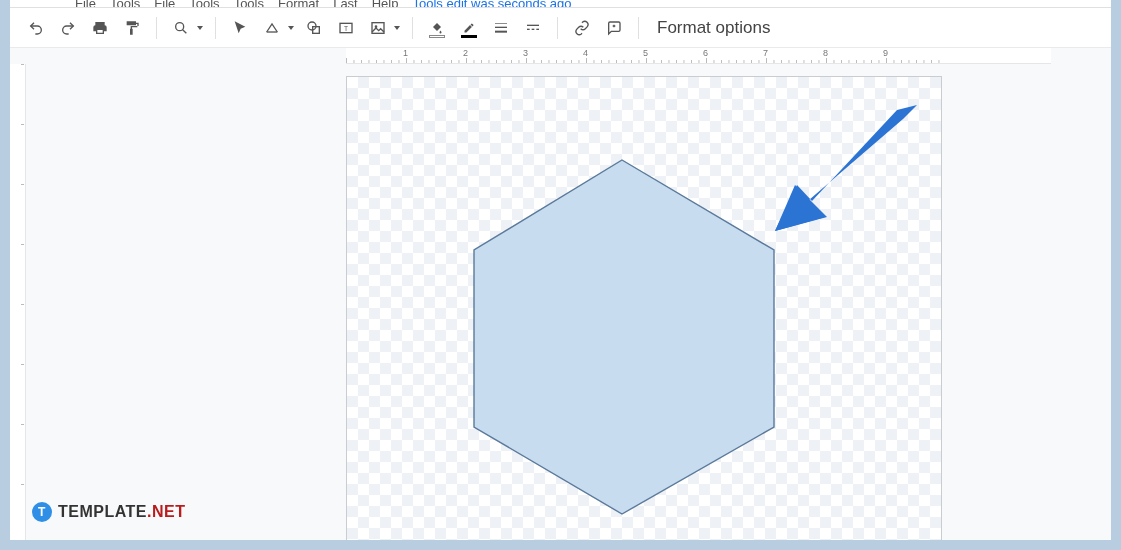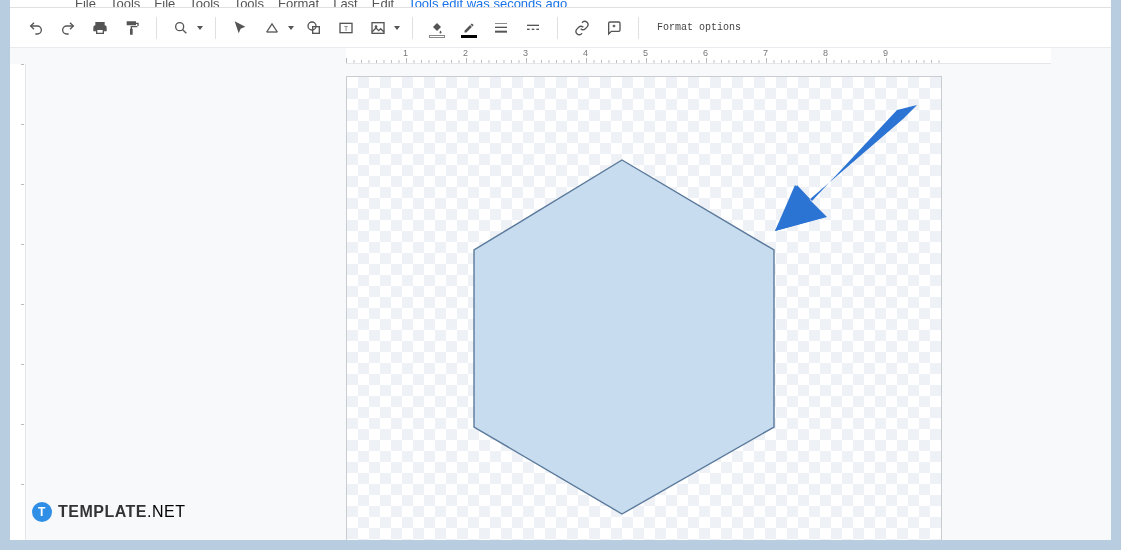--- a/index.html
+++ b/index.html
@@ -57,24 +57,23 @@
     .tb-sep { width: 1px; height: 22px; background: #e0e0e0; margin: 0 4px; }
     .tb-group { display: flex; align-items: center; gap: 2px; }
     .dropdown-caret {
       width: 0; height: 0;
       border-left: 3px solid transparent;
       border-right: 3px solid transparent;
       border-top: 4px solid #555;
       margin-left: 2px;
     }
     .toolbar-text {
-      font-size: 10px;
+      font-size: 17px;
       color: #444;
       padding: 0 6px;
-      font-family: Liberation Mono, monospace;
     }
     .color-swatch-fill {
       position: absolute; bottom: 2px; left: 4px; right: 4px; height: 3px;
       background: transparent; border: 1px solid #888;
     }
     .color-swatch-border {
       position: absolute; bottom: 2px; left: 4px; right: 4px; height: 3px;
       background: #000;
     }
     .workspace {
@@ -159,42 +158,42 @@
       display: flex;
       align-items: center;
       gap: 6px;
       font-family: Arial, sans-serif;
       font-weight: bold;
       letter-spacing: 0.5px;
       font-size: 16px;
       color: #333;
       z-index: 10;
     }
-    .watermark .thin { font-weight: 400; color: #000000; }
+    .watermark .thin { font-weight: 700; color: #b91c1c; }
     .watermark-badge {
       width: 20px; height: 20px; border-radius: 50%;
       background: #2f8fe6;
       color: #fff;
       display: inline-flex; align-items: center; justify-content: center;
       font-size: 12px; font-weight: bold;
     }
   </style>
 </head>
 <body>
 
 <div class="app-frame">
   <div class="menubar">
     <span class="menu-item">File</span>
     <span class="menu-item">Tools</span>
     <span class="menu-item">File</span>
     <span class="menu-item">Tools</span>
     <span class="menu-item">Tools</span>
     <span class="menu-item">Format</span>
     <span class="menu-item">Last</span>
-    <span class="menu-item">Edit</span>
+    <span class="menu-item">Help</span>
     <span class="menu-item last-edit">Tools edit was seconds ago</span>
   </div>
 
   <div class="toolbar">
     <span class="tb-btn">
       <svg width="16" height="16" viewBox="0 0 24 24" fill="none" stroke="#555" stroke-width="2">
           <path d="M9 14L4 9l5-5"></path>
           <path d="M4 9h10a6 6 0 0 1 0 12h-3"></path>
         </svg>
     </span>

